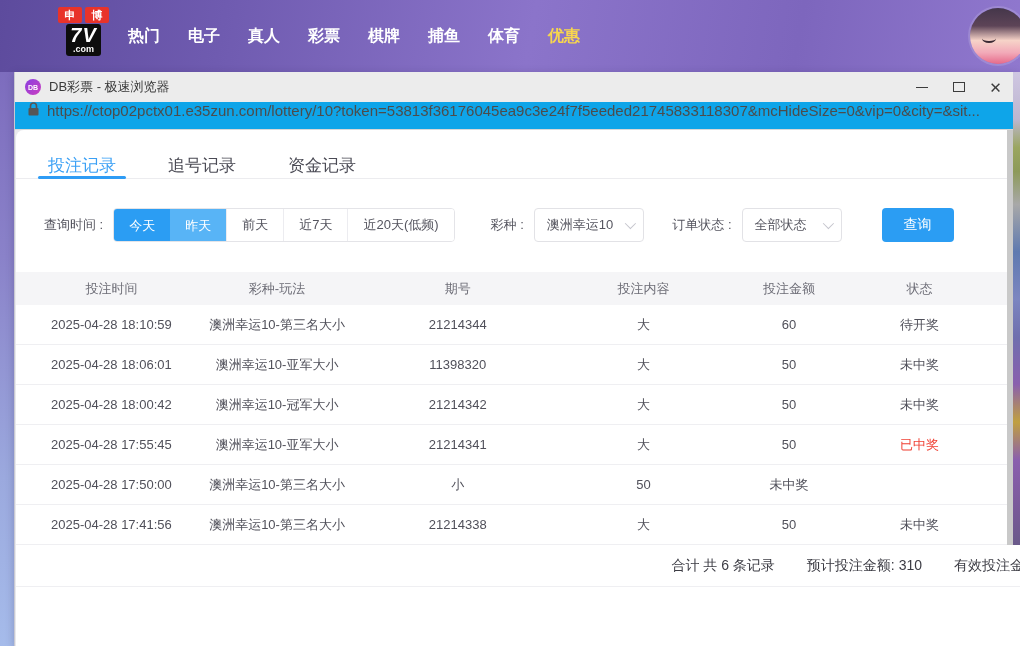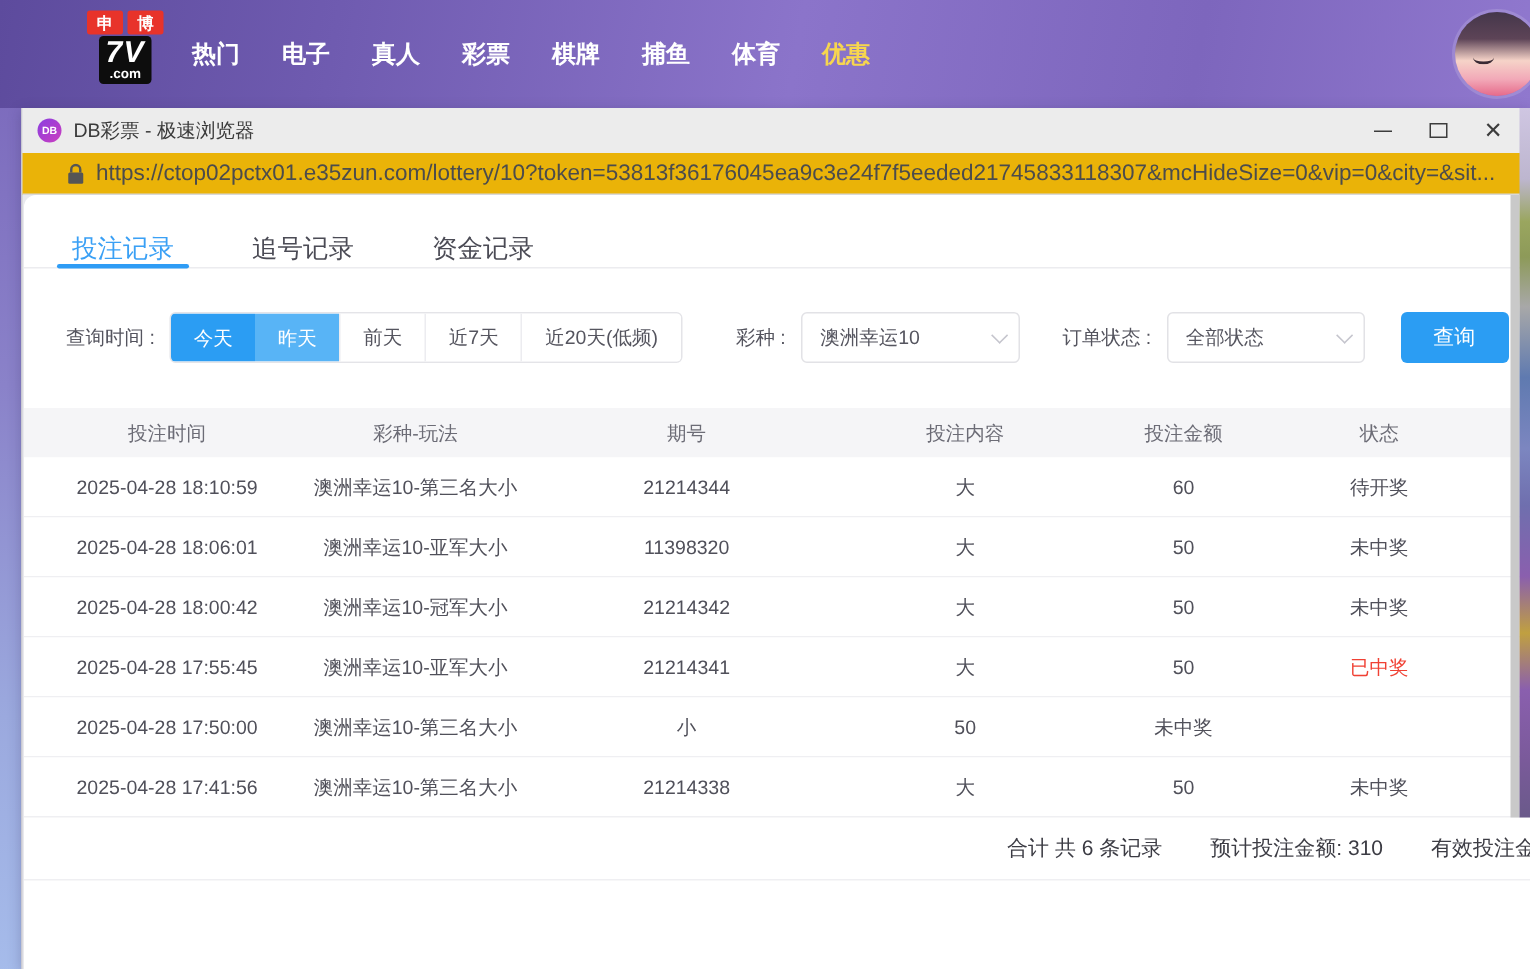--- a/index.html
+++ b/index.html
@@ -31,21 +31,21 @@
   .titlebar { height:30px; background:#ececec; display:flex; align-items:center; padding-left:10px; position:relative; }
   .favicon { width:16px; height:16px; border-radius:50%; background:linear-gradient(135deg,#8a3fe0,#cb3ec0);
              color:#fff; font-size:7px; font-weight:bold; display:flex; align-items:center; justify-content:center; }
   .win-title { font-size:13px; color:#3a3a3a; margin-left:8px; }
   .win-controls { position:absolute; right:6px; top:0; height:30px; display:flex; }
   .ctrl { width:37px; height:30px; display:flex; align-items:center; justify-content:center; cursor:pointer; }
   .ic-min { width:12px; height:0; border-top:1.5px solid #3c3c3c; }
   .ic-max { width:12px; height:10px; border:1.5px solid #3c3c3c; }
   .ic-close { font-size:15px; color:#3c3c3c; line-height:15px; }
 
-  .urlbar { height:28px; background:#eab308; border-bottom:1px solid #d8d8d8; display:flex; align-items:center; padding-left:30px; }
+  .urlbar { height:28px; background:#0ea5e9; border-bottom:1px solid #d8d8d8; display:flex; padding-left:13px; }
   .lock { margin-right:8px; flex:0 0 auto; }
   .url-text { font-size:15px; color:#4c4c4c; white-space:nowrap; overflow:hidden; }
 
   .page { position:absolute; top:58px; left:1px; right:0; bottom:0; background:#fff; border-top-left-radius:8px; }
 
   
   .tabs { display:flex; padding-left:28px; border-bottom:1px solid #ececef; height:49px; align-items:flex-end; }
   .tab { font-size:17px; color:#4b4b55; padding:0 4px 1px; margin-right:44px; position:relative; cursor:pointer; }
   .tab.active { color:#3aa0f5; }
   .tab.active::after { content:""; position:absolute; left:-6px; right:-6px; bottom:-1px; height:3px;
@@ -57,25 +57,25 @@
   .btn-group { display:flex; border:1px solid #e4e4e8; border-radius:4px; overflow:hidden; height:34px; }
   .t-btn { font-size:13px; line-height:32px; padding:0 15px; background:#fff; color:#55555f;
            border:none; cursor:pointer; white-space:nowrap; }
   .t-btn + .t-btn.plain { border-left:1px solid #ececf0; }
   .t-btn.sel-primary { background:#2b9df3; color:#fff; line-height:34px; }
   .t-btn.sel-secondary { background:#58b4f6; color:#fff; line-height:34px; }
   .gap-lg { width:36px; flex:0 0 auto; }
   .gap-md { width:28px; flex:0 0 auto; }
   .select { height:34px; min-width:100px; border:1px solid #e2e2e6; border-radius:4px; background:#fff;
             display:flex; align-items:center; justify-content:space-between; padding:0 10px 0 12px;
-            font-size:13px; color:#55555f; cursor:pointer; white-space:nowrap;gap:36px; }
+            font-size:13px; color:#55555f; cursor:pointer; white-space:nowrap; }
   .chev { width:8px; height:8px; border-right:1.5px solid #c5c5cd; border-bottom:1.5px solid #c5c5cd;
           transform:rotate(45deg) translateY(-2px); margin-left:12px; }
   .query-btn { width:72px; height:34px; background:#2b9df3; color:#fff; border:none; border-radius:4px;
-               font-size:14px; margin-left:24px; cursor:pointer; }
+               font-size:14px; margin-left:40px; cursor:pointer; }
 
   
   .grid-row { display:grid; grid-template-columns:19% 14% 22% 15% 14% 12%; align-items:center; }
   .thead { margin-top:30px; height:33px; background:#f5f5f7; }
   .th { font-size:13px; color:#6c6c76; text-align:center; }
   .trow { height:40px; border-bottom:1px solid #efeff2; background:#fff; }
   .td { font-size:13px; color:#50505a; text-align:center; white-space:nowrap; }
   .tfoot { height:42px; border-bottom:1px solid #efeff2; display:flex; align-items:center;
            justify-content:flex-end; }
   .tfoot span { font-size:14px; color:#3c3c44; white-space:nowrap; margin-left:32px; }

